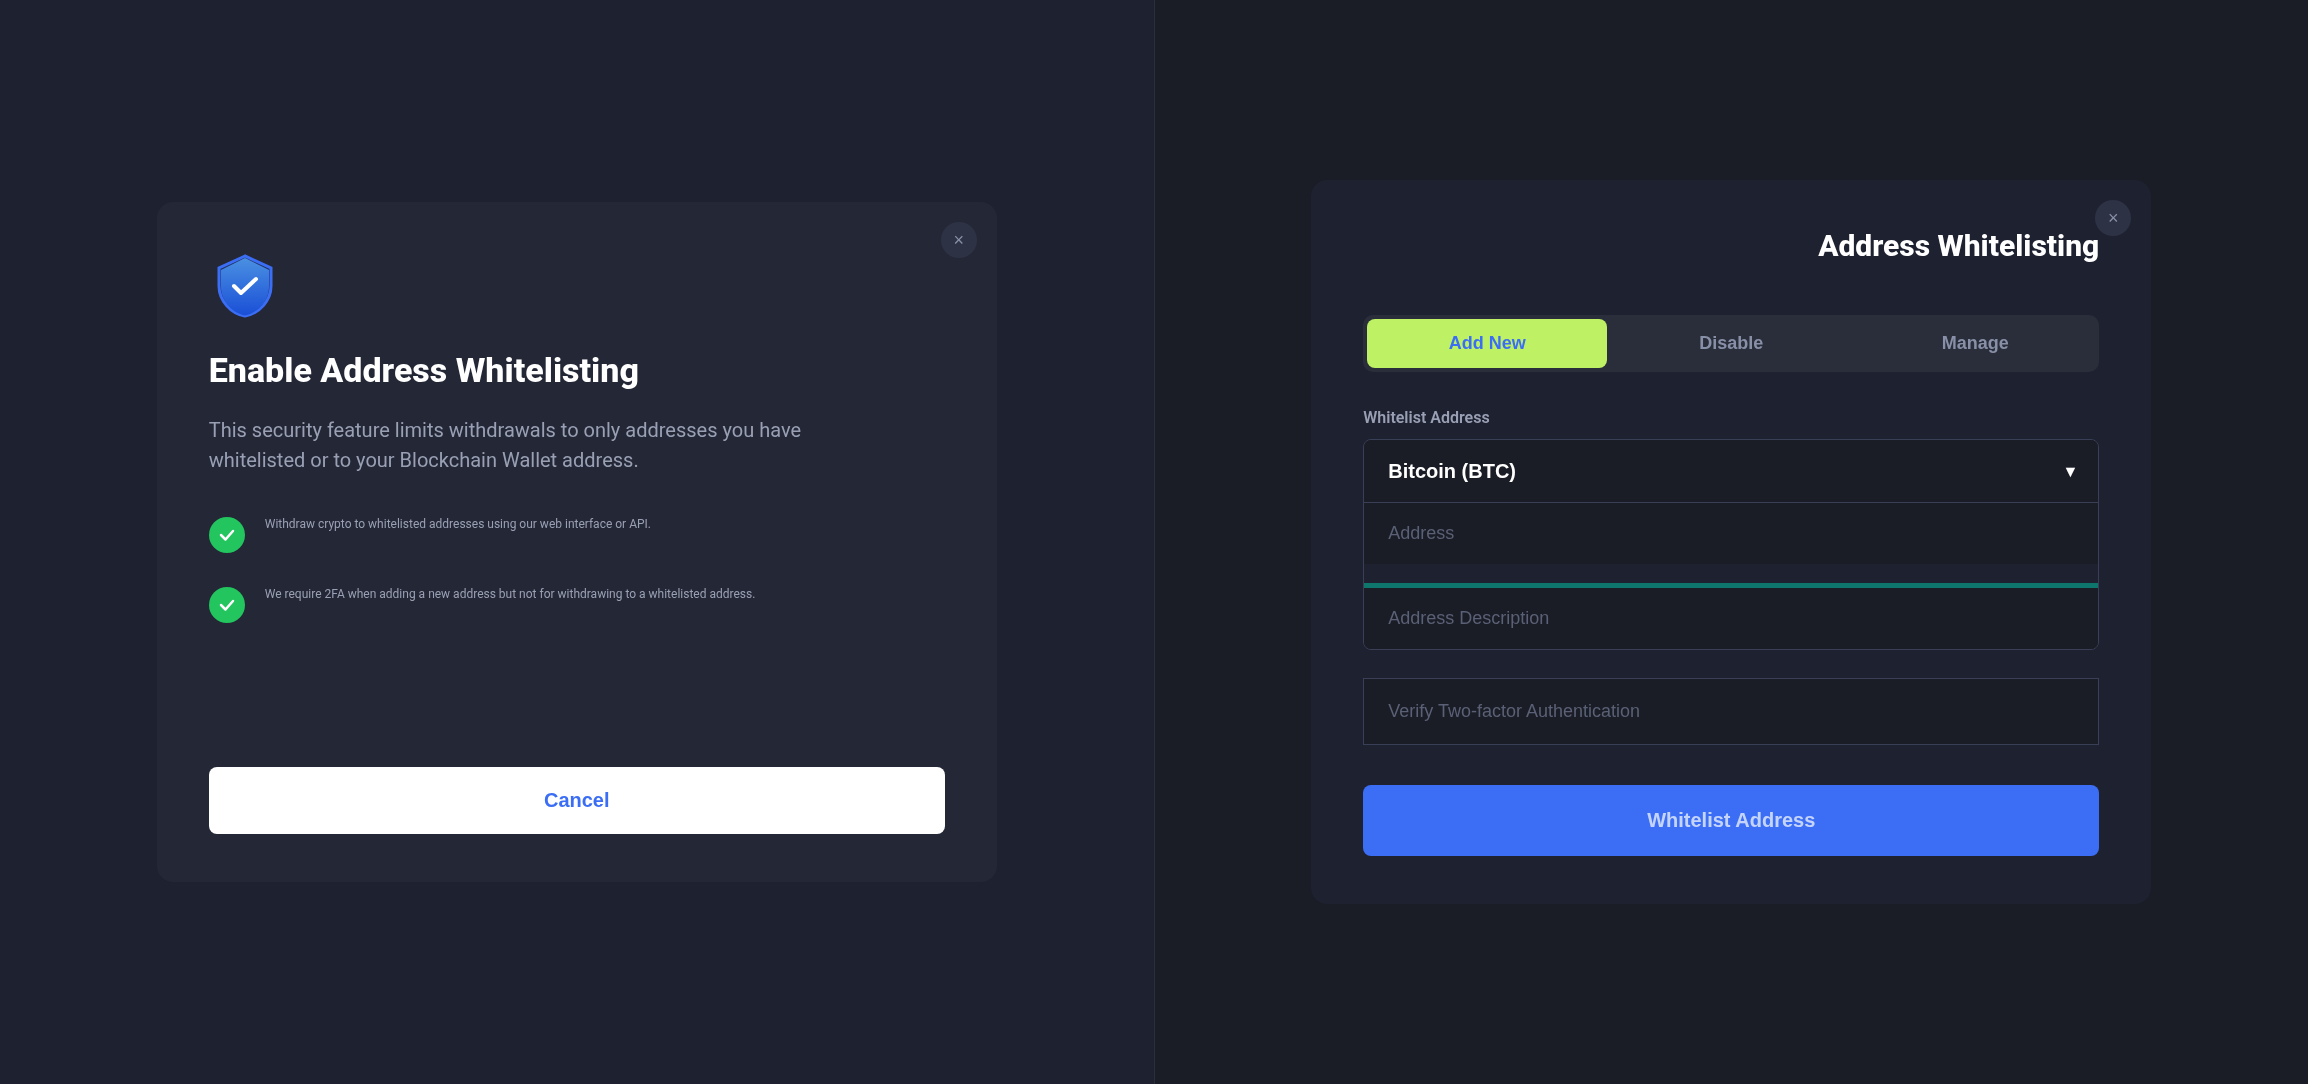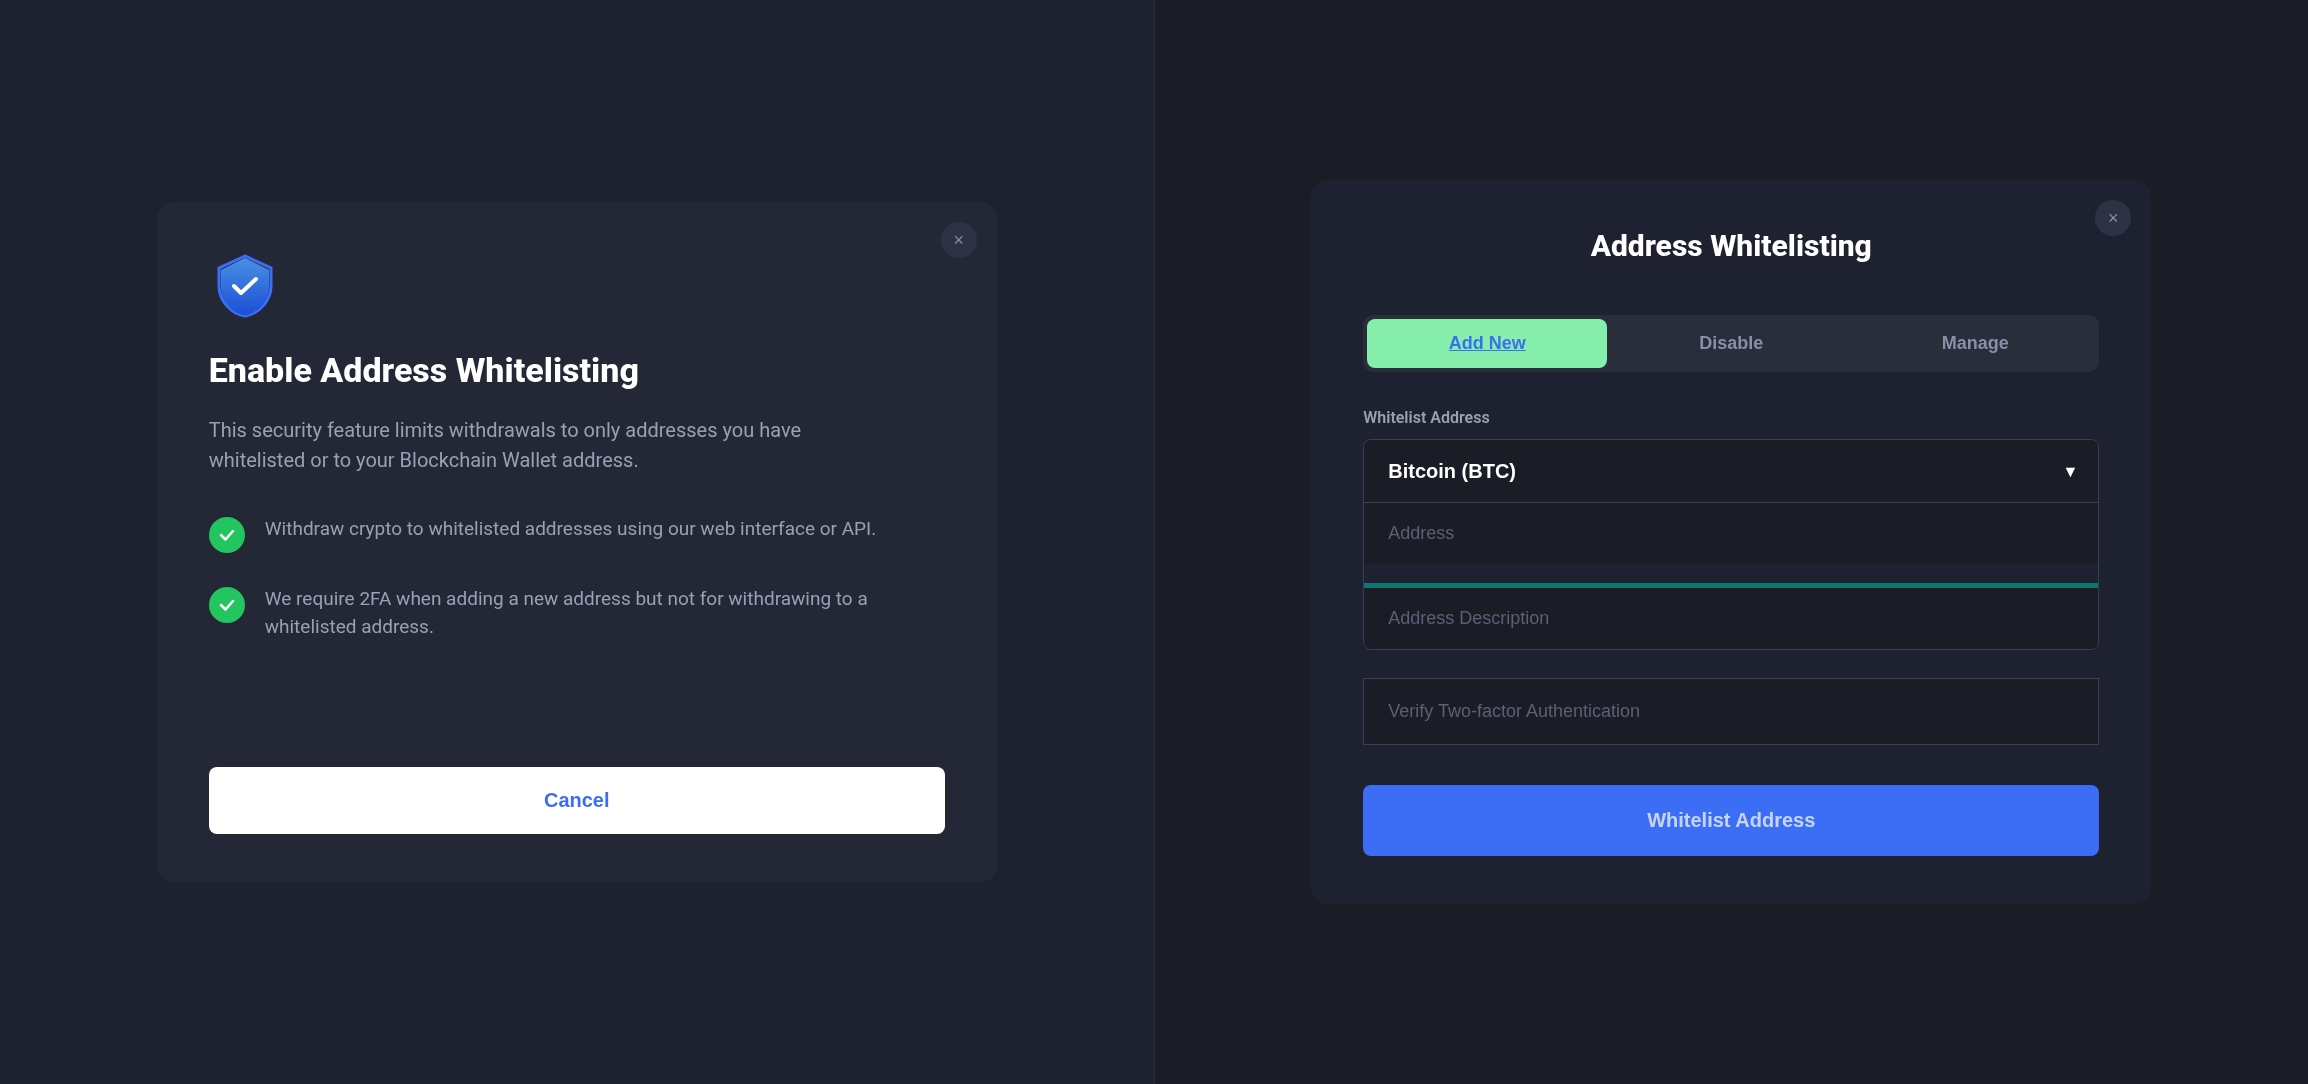--- a/index.html
+++ b/index.html
@@ -123,21 +123,21 @@
       flex-shrink: 0;
       margin-top: 2px;
     }
 
     .check-circle svg {
       width: 18px;
       height: 18px;
     }
 
     .feature-text {
-      font-size: 19px;
+      font-size: 12px;
       color: #9aa0b4;
       line-height: 1.5;
     }
 
     .modal-actions {
       display: flex;
       gap: 20px;
       margin-top: auto;
       border-radius: 23px;
     }
@@ -164,21 +164,21 @@
       font-weight: 800;
       color: #ffffff;
       cursor: pointer;
     }
 
     
     .modal-right-title {
       font-size: 30px;
       font-weight: 800;
       color: #ffffff;
-      text-align: center;
+      text-align: right;
       margin-bottom: 52px;
     }
 
     .tabs {
       display: flex;
       background: #2a2d3a;
       border-radius: 10px;
       padding: 4px;
       margin-bottom: 36px;
       gap: 4px;
@@ -190,23 +190,22 @@
       border-radius: 8px;
       border: none;
       font-size: 18px;
       font-weight: 600;
       cursor: pointer;
       background: transparent;
       color: #8890a8;
     }
 
     .tab.active {
-      background: #86efac;
+      background: #bef264;
       color: #3b6ef5;
-      text-decoration: underline;
     }
 
     .field-label {
       font-size: 16px;
       font-weight: 600;
       color: #9aa0b4;
       margin-bottom: 12px;
     }
 
     .input-group {

